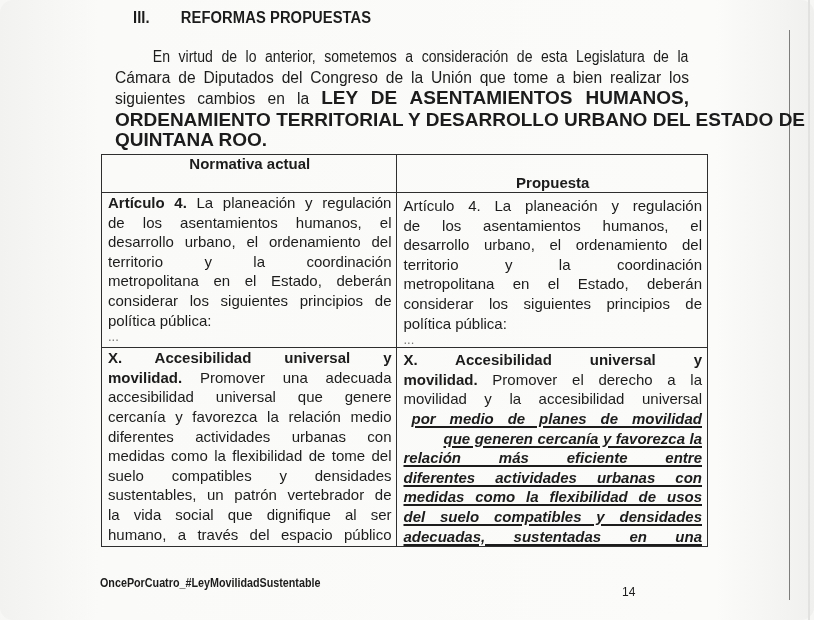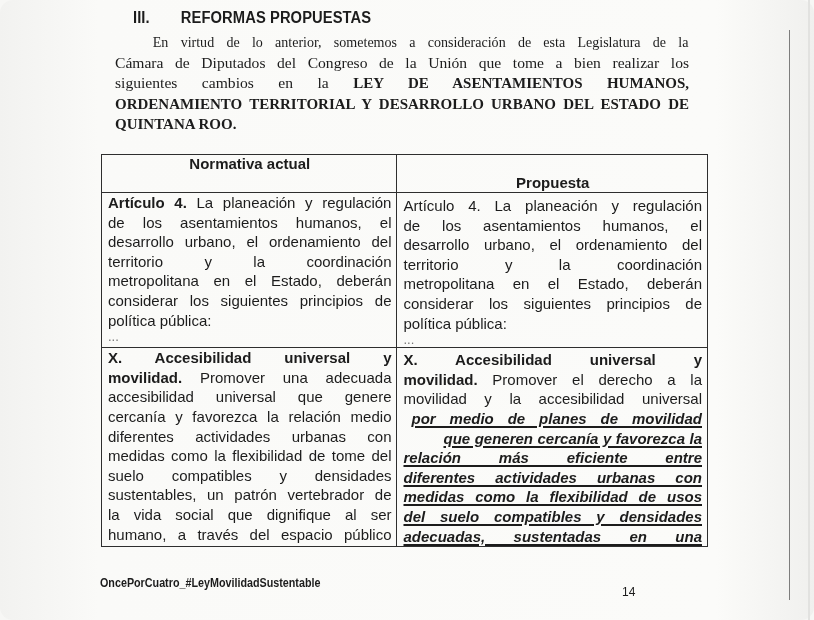--- a/index.html
+++ b/index.html
@@ -50,45 +50,44 @@
     transform-origin: left center;
     white-space: nowrap;
   }
   .section-heading .num {
     display: inline-block;
     width: 52px;
   }
   .intro {
     position: absolute;
     left: 115px;
-    top: 32px;
+    top: 47px;
     width: 574px;
     font-size: 15.6px;
     line-height: 20.5px;
     text-align: justify;
-    font-family: Liberation Serif, serif;
   }
   .intro .line {
     display: block;
     text-align: justify;
     text-align-last: justify;
     white-space: nowrap;
   }
   .intro .line.first {
     text-indent: 42px;
     transform: scaleX(0.9);
     transform-origin: left center;
     width: 111%;
   }
   .intro .line.last {
     text-align-last: left;
   }
   .intro .bold {
     font-weight: bold;
-    font-size: 15px;
+    font-size: 19px;
   }
   .reform-table {
     position: absolute;
     left: 101px;
     top: 154px;
     width: 607px;
     border-collapse: collapse;
     font-size: 15px;
     line-height: 19.6px;
   }

